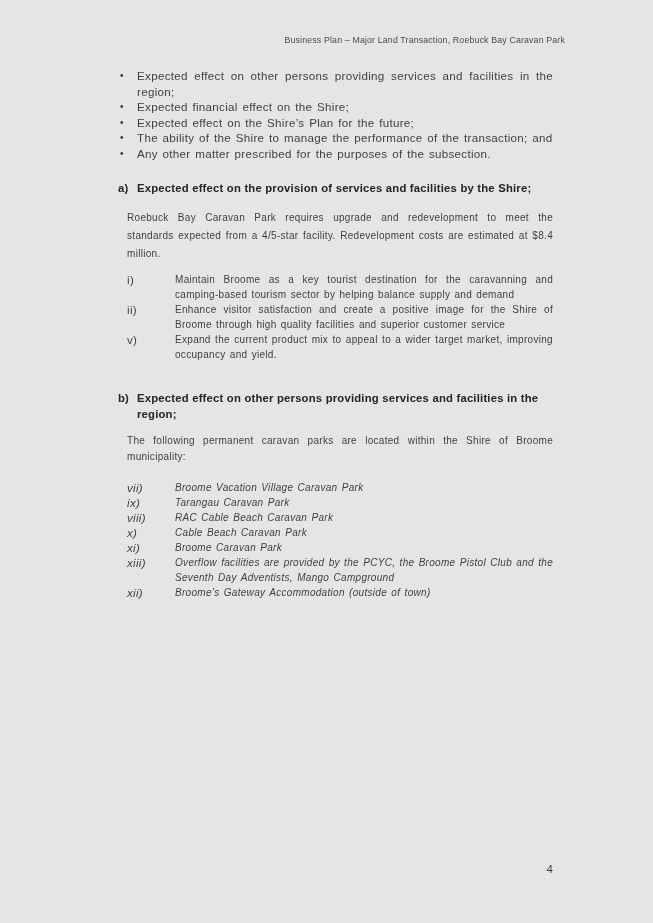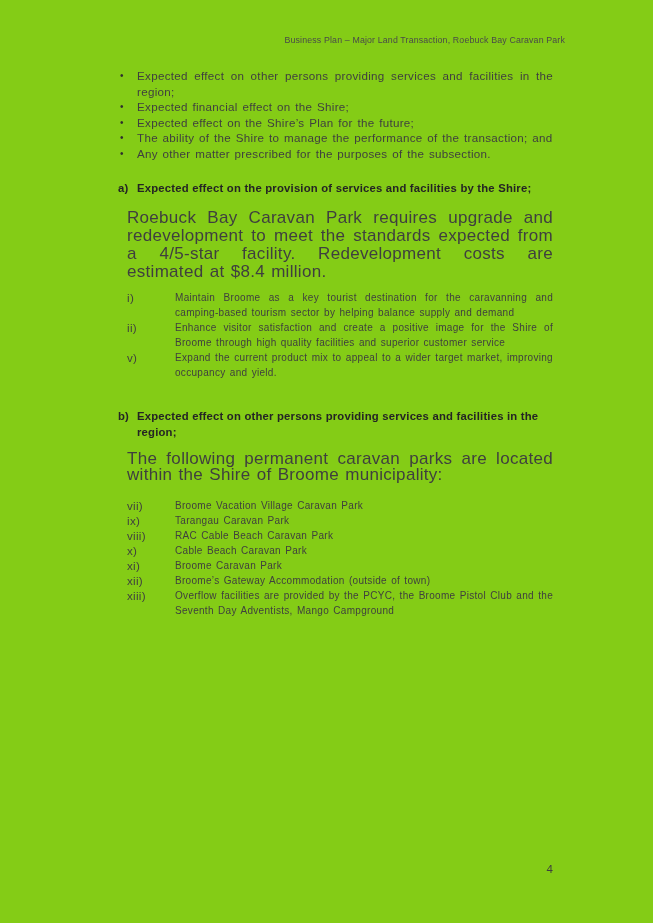--- a/index.html
+++ b/index.html
@@ -1,21 +1,21 @@
 <!DOCTYPE html>
 <html><head>
 <meta charset="utf-8">
 <style>
   html, body { margin: 0; padding: 0; background: #888; }
   .page {
     position: relative;
     width: 653px;
     height: 923px;
     margin: 0 auto;
-    background: #84cc16;
+    background: #e5e5e5;
     font-family: "Liberation Sans", "DejaVu Sans", sans-serif;
     color: #3f3f3f;
     overflow: hidden;
   }
   .doc-header {
     position: absolute;
     top: 35px;
     left: 0;
     right: 88px;
     text-align: right;
@@ -55,30 +55,30 @@
     line-height: 15.6px;
     color: #242424;
     letter-spacing: 0.2px;
   }
   .subheading.mt-b { margin-top: 29px; }
   .sub-label { flex: 0 0 19px; }
   .sub-text { flex: 1; }
   .nowrap { white-space: nowrap; }
   .para {
     margin: 13px 100px 0 127px;
-    font-size: 17px;
+    font-size: 10px;
     line-height: 18px;
     text-align: justify;
     letter-spacing: 0.3px;
     word-spacing: 1.2px;
   }
   .para.tight { margin-top: 8px; line-height: 15.6px; }
   .para.parks-intro { margin-top: 11px; line-height: 15.6px; }
   .num-list { margin: 9px 100px 0 127px; }
-  .num-list.parks { margin-top: 15px; }
+  .num-list.parks { margin-top: 15px; font-style: italic; }
   .num-row { display: flex; }
   .num {
     flex: 0 0 36px;
     font-size: 11.6px;
     line-height: 15px;
     letter-spacing: 0.3px;
   }
   .num-text {
     flex: 1;
     font-size: 10px;
@@ -171,24 +171,24 @@
     </div>
     <div class="num-row">
       <span class="num">x)</span>
       <span class="num-text">Cable Beach Caravan Park</span>
     </div>
     <div class="num-row">
       <span class="num">xi)</span>
       <span class="num-text">Broome Caravan Park</span>
     </div>
     <div class="num-row">
+      <span class="num">xiii)</span>
+      <span class="num-text">Overflow facilities are provided by the PCYC, the Broome Pistol Club and the Seventh Day Adventists, Mango Campground</span>
+    </div>
+    <div class="num-row">
       <span class="num">xii)</span>
       <span class="num-text">Broome’s Gateway Accommodation (outside of town)</span>
-    </div>
-    <div class="num-row">
-      <span class="num">xiii)</span>
-      <span class="num-text">Overflow facilities are provided by the PCYC, the Broome Pistol Club and the Seventh Day Adventists, Mango Campground</span>
     </div>
   </div>
 
   <div class="page-number">4</div>
 
 </div>
 
 </body></html>

